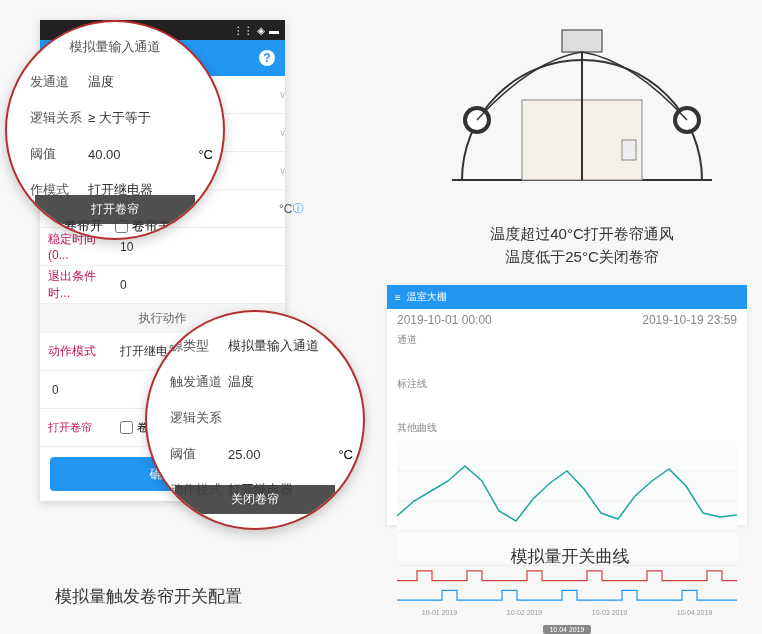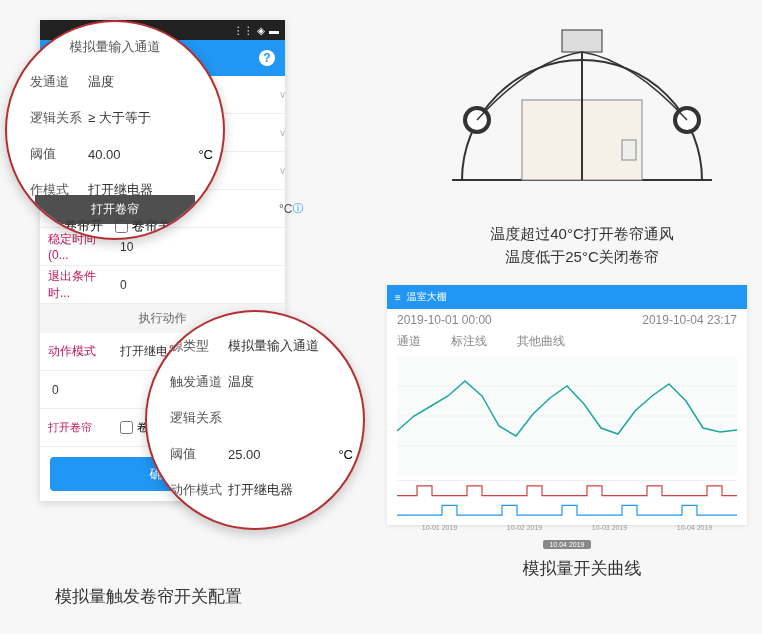--- a/index.html
+++ b/index.html
@@ -29,25 +29,25 @@
 .lens-value { flex: 1; color: #333; }
 .lens-caption { position: absolute; bottom: 14px; left: 50%; transform: translateX(-50%); background: rgba(60,60,60,0.9); color: #fff; font-size: 12px; padding: 6px 20px; width: 160px; text-align: center; }
 
 .greenhouse { position: absolute; right: 30px; top: 20px; width: 300px; height: 180px; }
 .greenhouse svg { width: 100%; height: 100%; }
 .desc-text { position: absolute; right: 30px; top: 223px; width: 300px; text-align: center; font-size: 15px; color: #333; line-height: 1.5; }
 
 .chart-panel { position: absolute; right: 15px; top: 285px; width: 360px; height: 240px; background: #fff; box-shadow: 0 1px 4px rgba(0,0,0,0.1); }
 .chart-header { height: 24px; background: #2196f3; display: flex; align-items: center; padding: 0 8px; color: #fff; font-size: 10px; gap: 6px; }
 .chart-dates { display: flex; justify-content: space-between; padding: 4px 10px; font-size: 12px; color: #888; }
-.chart-controls { display: flex; gap: 30px; padding: 2px 10px; font-size: 12px; color: #888; }
+.chart-controls { display: flex; gap: 30px; padding: 2px 10px; font-size: 10px; color: #888; flex-direction: column; }
 .chart-area { height: 120px; position: relative; margin: 4px 10px; }
 .chart-line { position: absolute; inset: 0; }
 .digital-area { height: 40px; margin: 4px 10px; position: relative; border-top: 1px solid #eee; }
-.chart-caption { position: absolute; right: 30px; top: 545px; width: 300px; text-align: center; font-size: 17px; color: #333; margin-top: 12px; }
+.chart-caption { position: absolute; right: 42px; top: 545px; width: 300px; text-align: center; font-size: 17px; color: #333; }
 
 .bottom-caption { position: absolute; left: 55px; top: 585px; font-size: 17px; color: #333; }
 </style>
 </head>
 <body>
 
 <div class="phone">
   <div class="status-bar">
     <span>⋮⋮</span>
     <span>◈</span>
@@ -147,20 +147,21 @@
     <div class="lens-row">
         <span class="lens-label">阈值</span>
         <span class="lens-value">25.00</span>
         <span>°C</span>
       </div>
     <div class="lens-row">
         <span class="lens-label">动作模式</span>
         <span class="lens-value">打开继电器</span>
       </div>
   </div>
+  <div class="lens-caption">关闭卷帘</div>
 </div>
 
 <div class="greenhouse">
   <svg viewBox="0 0 300 180">
     <path d="M 30 160 A 120 120 0 0 1 270 160" fill="none" stroke="#333" stroke-width="2"></path>
     <line x1="20" y1="160" x2="280" y2="160" stroke="#333" stroke-width="2"></line>
     <rect x="90" y="80" width="120" height="80" fill="#f5f0e8" stroke="#888"></rect>
     <line x1="150" y1="30" x2="150" y2="160" stroke="#333" stroke-width="2"></line>
     <circle cx="45" cy="100" r="14" fill="#333"></circle>
       <circle cx="45" cy="100" r="10" fill="#fff"></circle>
@@ -177,21 +178,21 @@
   <div>温度低于25°C关闭卷帘</div>
 </div>
 
 <div class="chart-panel">
   <div class="chart-header">
     <span>≡</span>
     <span>温室大棚</span>
   </div>
   <div class="chart-dates">
     <span>2019-10-01 00:00</span>
-    <span>2019-10-04 23:17</span>
+    <span>2019-10-19 23:59</span>
   </div>
   <div class="chart-controls">
     <span>通道</span>
     <span>标注线</span>
     <span>其他曲线</span>
   </div>
   <div class="chart-area">
     <svg class="chart-line" viewBox="0 0 340 120" preserveAspectRatio="none">
       <rect x="0" y="0" width="340" height="120" fill="#fafcfc"></rect>
       <g stroke="#eee">

